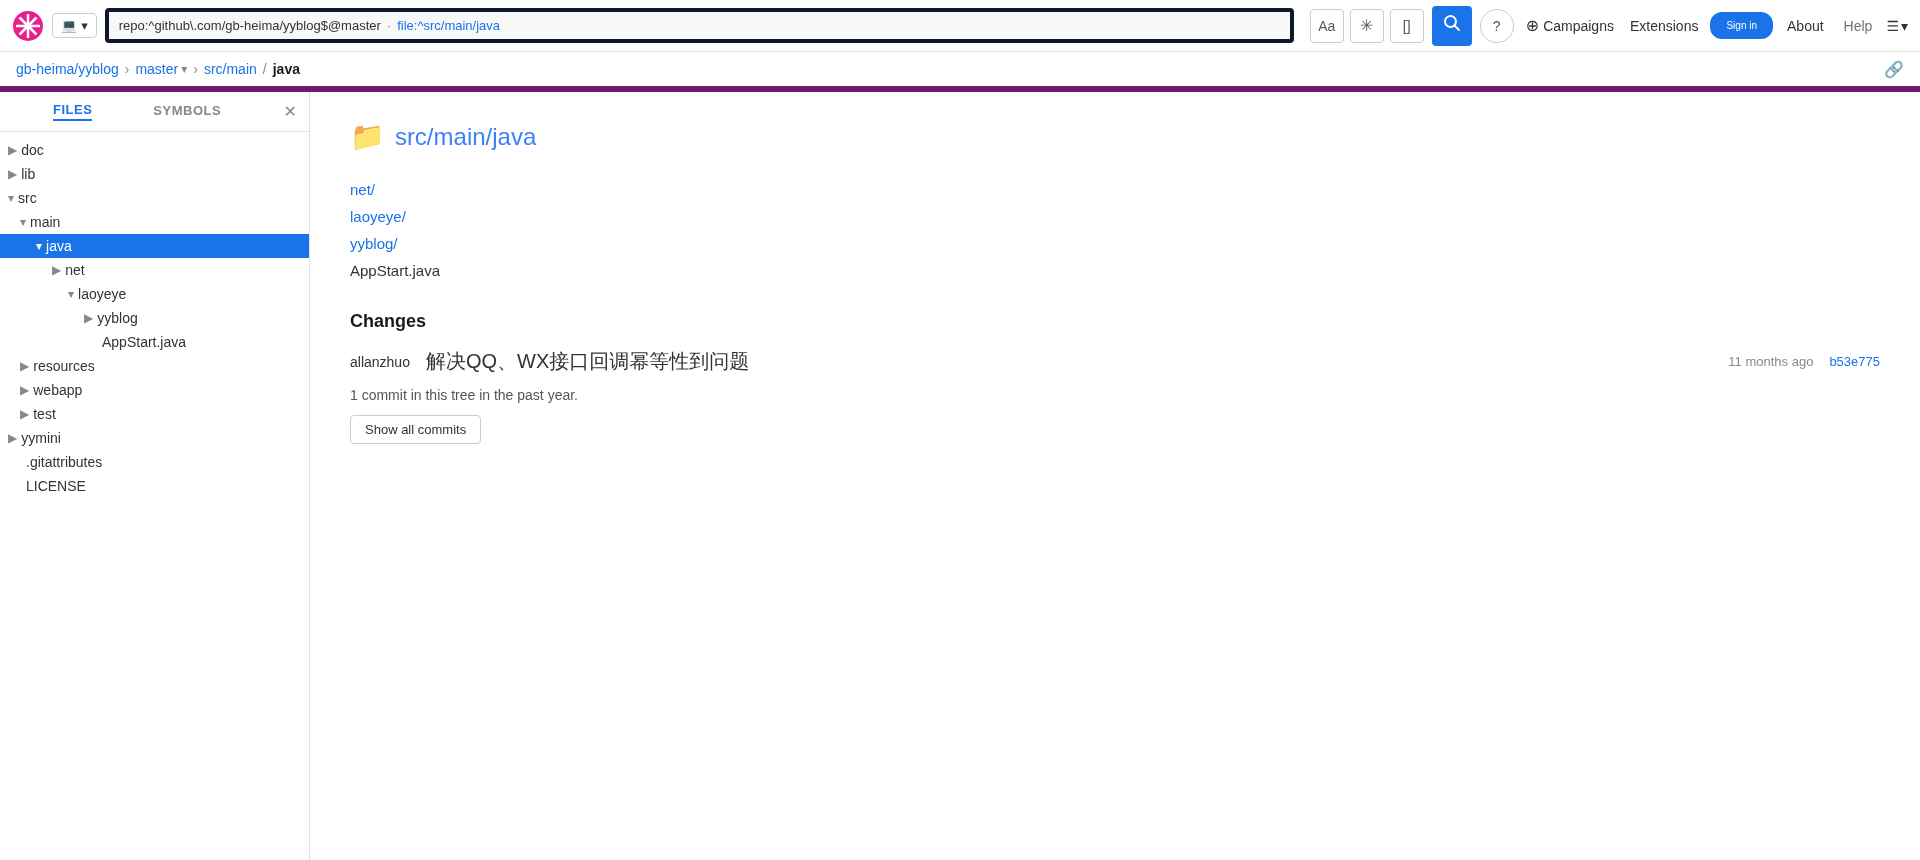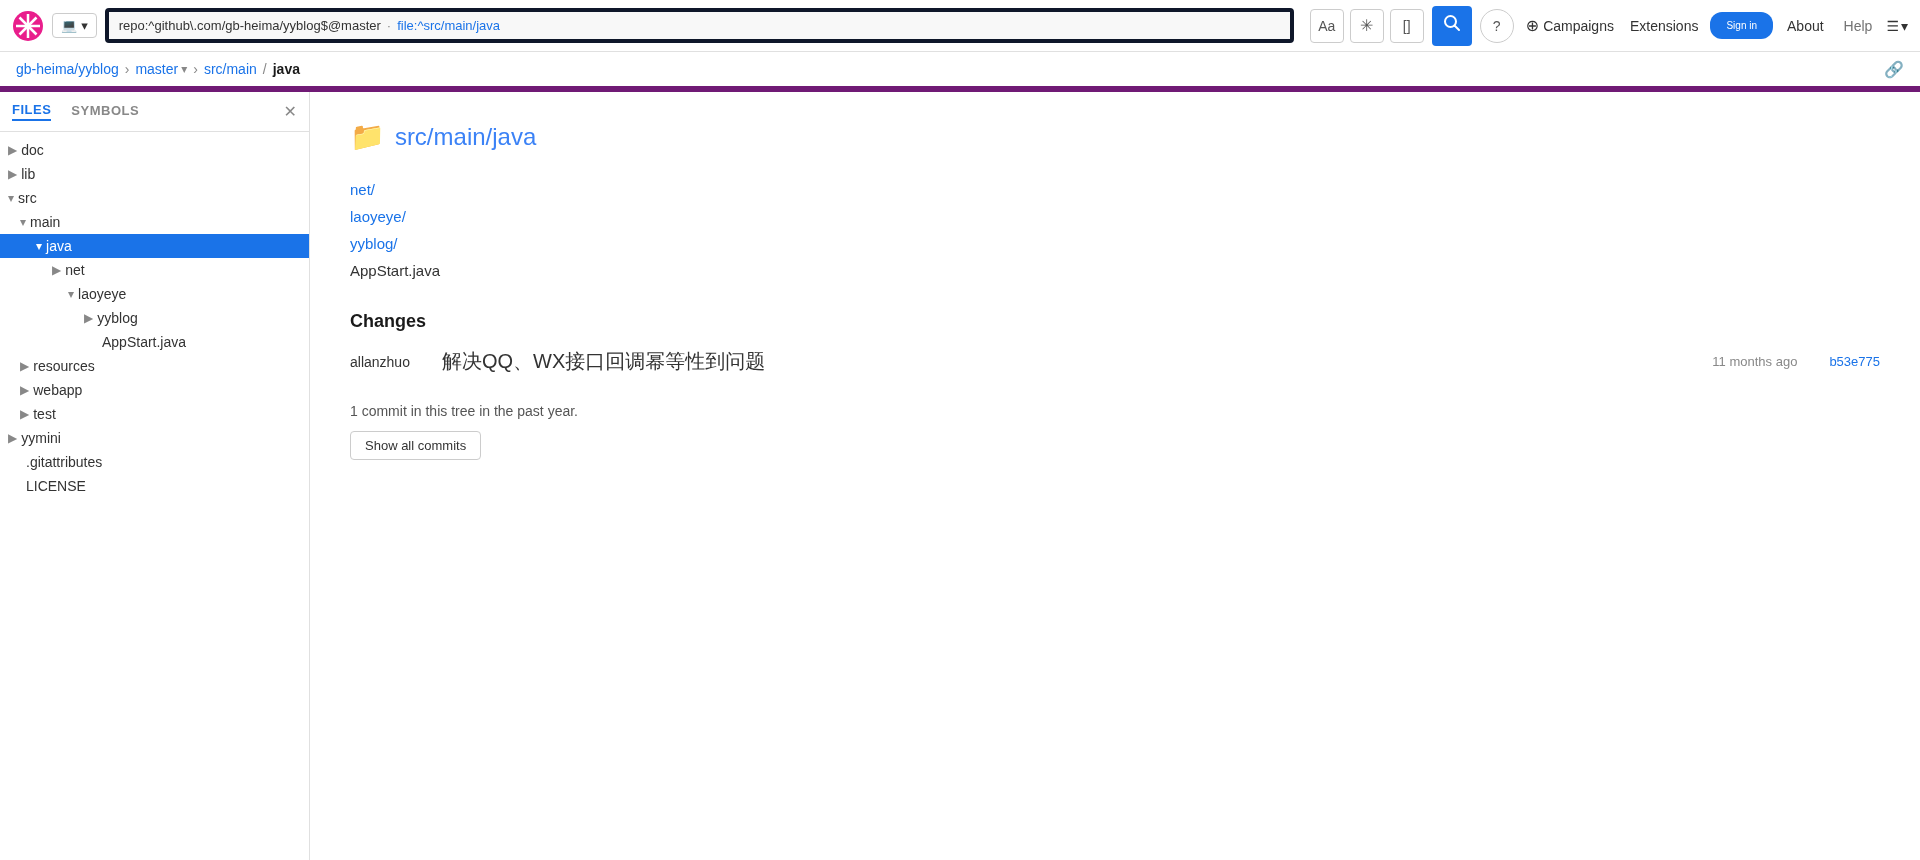--- a/index.html
+++ b/index.html
@@ -101,21 +101,21 @@
     }
     .sidebar-tabs {
       display: flex; align-items: center;
       border-bottom: 1px solid #e0e0e0;
       padding: 0 12px; height: 40px;
       gap: 20px;
     }
     .sidebar-tab {
       font-size: 13px; font-weight: 600; color: #888;
       cursor: pointer; padding-bottom: 2px;
-      text-transform: uppercase; letter-spacing: 0.5px;
+      text-transform: uppercase; letter-spacing: 0.5px; margin-left: 41px;
     }
     .sidebar-tab.active { color: #1a73e8; border-bottom: 2px solid #1a73e8; }
     .sidebar-close {
       margin-left: auto; cursor: pointer; color: #888; font-size: 16px;
     }
     .sidebar-tree {
       flex: 1; overflow-y: auto; padding: 6px 0;
     }
     .tree-item {
       display: flex; align-items: center;
@@ -154,22 +154,22 @@
     .file-link {
       display: block; color: #1a73e8; font-size: 15px;
       margin-bottom: 10px; cursor: pointer; text-decoration: none;
     }
     .file-plain {
       display: block; color: #333; font-size: 15px;
       margin-bottom: 10px;
     }
     .changes-section { margin-top: 8px; }
     .changes-row {
-      display: flex; align-items: center; gap: 32px;
-      margin-bottom: 28px; flex-wrap: wrap;
+      display: flex; align-items: center; gap: 16px;
+      margin-bottom: 12px; flex-wrap: wrap;
     }
     .changes-author { font-size: 14px; color: #333; font-weight: 500; }
     .changes-message { font-size: 20px; color: #333; flex: 1; }
     .changes-time { font-size: 13px; color: #888; }
     .changes-hash {
       font-size: 13px; color: #1a73e8; margin-left: auto; cursor: pointer;
     }
     .commit-count { font-size: 14px; color: #555; margin-bottom: 12px; }
     .show-commits-btn {
       border: 1px solid #ccc; background: #fff; border-radius: 4px;

